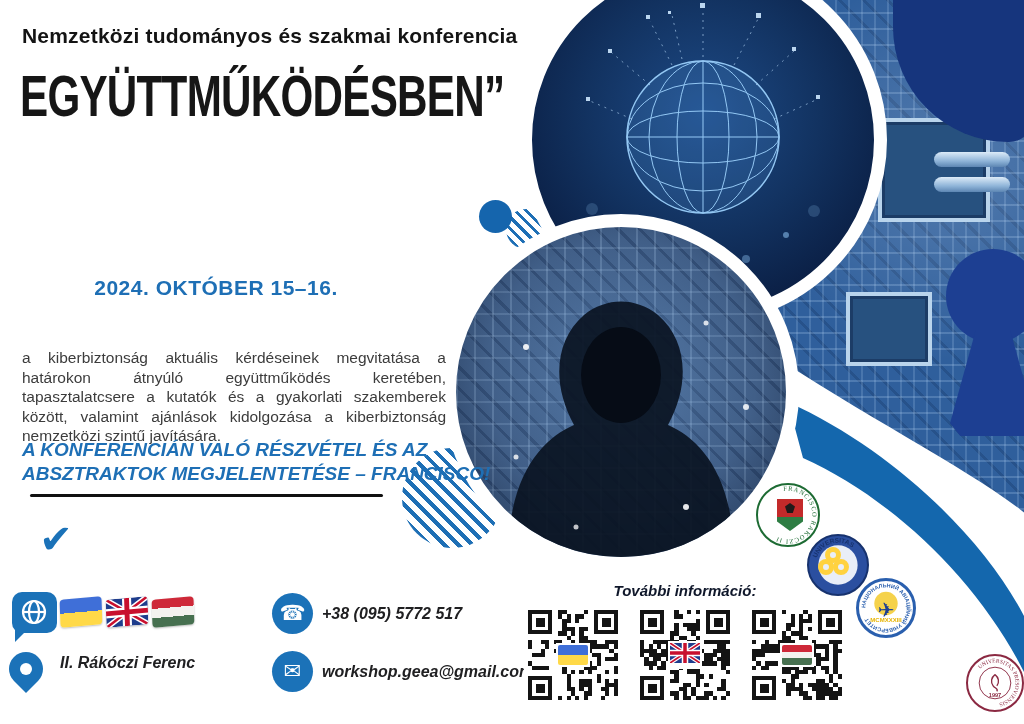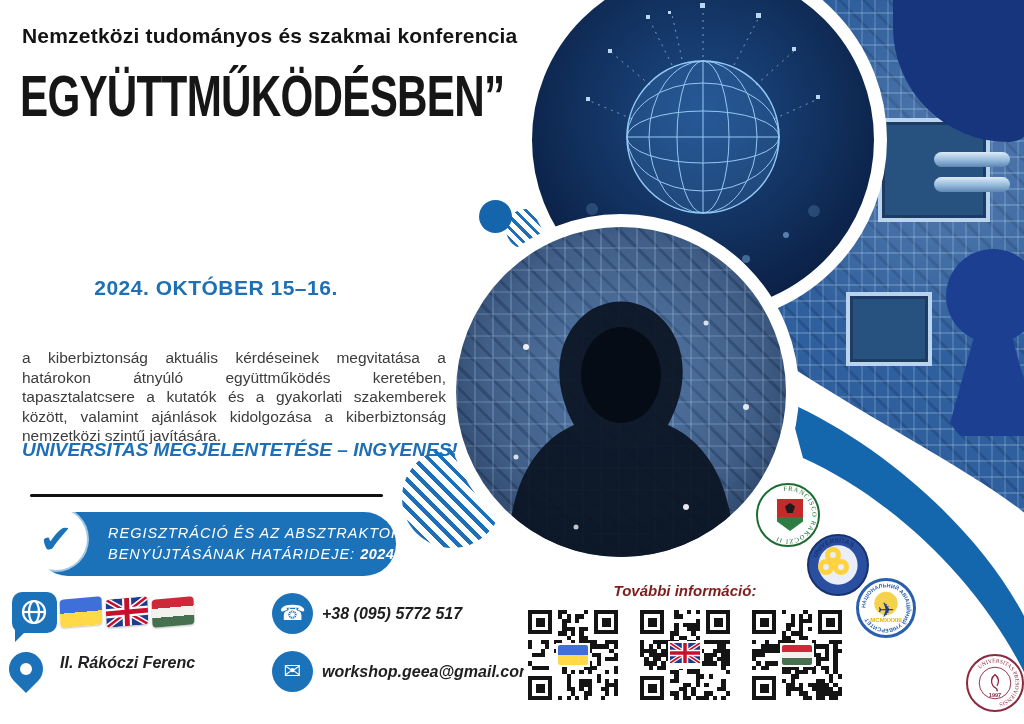--- a/index.html
+++ b/index.html
@@ -124,21 +124,21 @@
   
   .flag{width:42px;height:28px;border-radius:4px;overflow:hidden;z-index:10;
         transform:rotate(-2deg) skewY(-3deg);box-shadow:0 1px 2px rgba(0,0,0,.25);}
   .flag-ua{background:linear-gradient(180deg,#3f6fd8 0 50%,#ffd948 50% 100%);}
   .flag-hu{background:linear-gradient(180deg,#ce2939 0 33%,#f4f2ef 33% 66%,#477050 66% 100%);}
   .flag-uk svg{display:block;}
   .frow1{left:60px;top:598px;} .frow2{left:106px;top:598px;} .frow3{left:152px;top:598px;}
 
   
   .qr-wrap{left:524px;top:582px;width:322px;z-index:10;}
-  .qr-heading{text-align:center;font-size:15px;font-weight:bold;font-style:italic;color:#7f1d1d;}
+  .qr-heading{text-align:center;font-size:15px;font-weight:bold;font-style:italic;color:#0f172a;}
   .qr-row{display:flex;gap:14px;margin-top:7px;}
   .qr{position:relative;width:98px;height:98px;background:#fff;box-sizing:border-box;}
   .qr-grid{position:absolute;left:4px;top:4px;right:4px;bottom:4px;display:grid;
            grid-template-rows:repeat(21,1fr);grid-template-columns:repeat(21,1fr);}
   .qcell{background:#141414;}
   .qfinder{position:absolute;width:24px;height:24px;border:4px solid #141414;box-sizing:border-box;
            display:flex;align-items:center;justify-content:center;background:#fff;}
   .qfinder i{width:9px;height:9px;background:#141414;}
   .qf-tl{left:4px;top:4px;} .qf-tr{right:4px;top:4px;} .qf-bl{left:4px;bottom:4px;}
   .qr-flag{position:absolute;left:50%;top:50%;transform:translate(-50%,-50%);background:#fff;padding:2px;z-index:2;}
@@ -289,31 +289,26 @@
 
   <div class="abs title-block">
     <div class="t-line"><span class="t-scale t-dark">EGYÜTTMŰKÖDÉSBEN”</span></div>
   </div>
 
   <div class="abs date-line">2024. OKTÓBER 15–16.</div>
 
   <div class="abs goal-body">a kiberbiztonság aktuális kérdéseinek megvitatása a határokon átnyúló együttműködés keretében, tapasztalatcsere a kutatók és a gyakorlati szakemberek között, valamint ajánlások kidolgozása a kiberbiztonság nemzetközi szintű javítására.</div>
 
   <div class="abs free-note">
-    <div>UNIVERSITAS MEGJELENTETÉSE – INGYENES!</div>
+    <div>A KONFERENCIÁN VALÓ RÉSZVÉTEL ÉS AZ</div>
+    <div>ABSZTRAKTOK MEGJELENTETÉSE – FRANCISCO!</div>
   </div>
 
   <div class="abs divider"></div>
 
-  <div class="abs reg-pill">
-    <div class="reg-line">REGISZTRÁCIÓ ÉS AZ ABSZTRAKTOK</div>
-    <div class="reg-line">
-      <span>BENYÚJTÁSÁNAK HATÁRIDEJE: </span><span class="reg-bold">2024.09.27.</span>
-    </div>
-  </div>
   <div class="abs check-badge">
     <span class="check-glyph">✔</span>
   </div>
 
   <div class="abs chat-icon">
     <svg width="33" height="30" viewBox="0 0 33 30">
       <g stroke="#ffffff" stroke-width="2.2" fill="none">
         <circle cx="16" cy="15" r="11"></circle>
         <ellipse cx="16" cy="15" rx="5" ry="11"></ellipse>
         <line x1="5" y1="15" x2="27" y2="15"></line>

